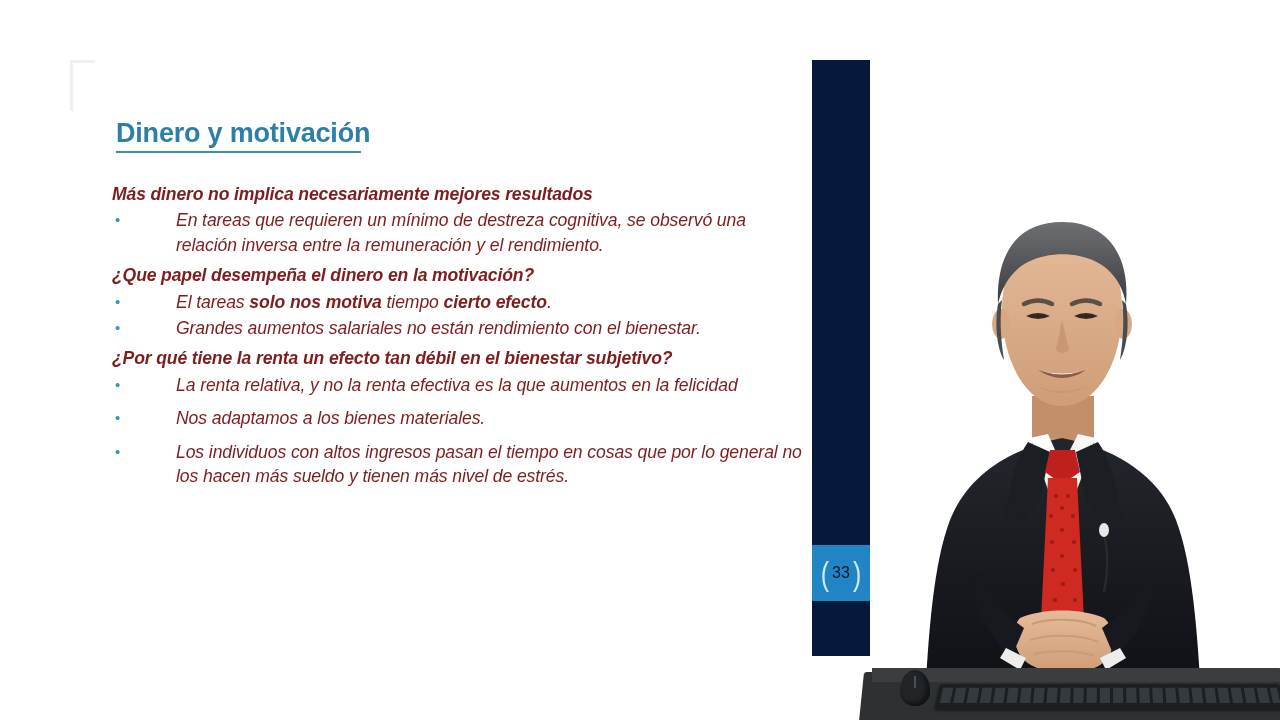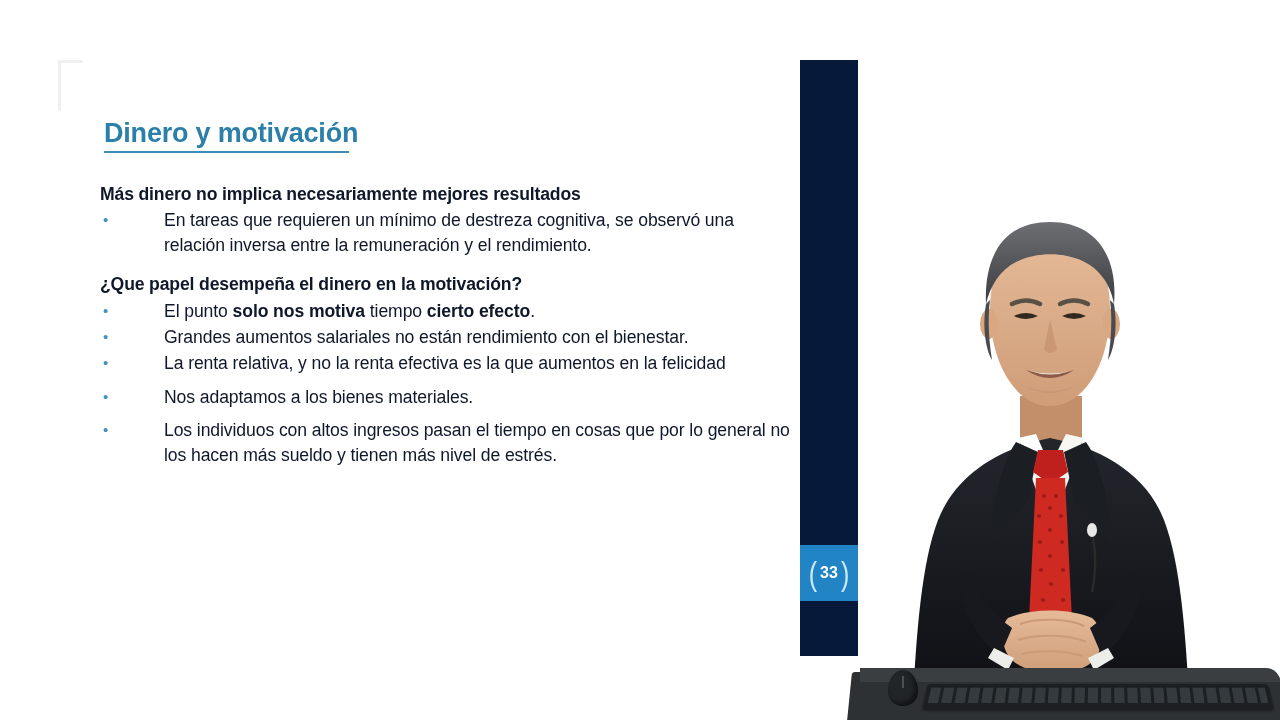--- a/index.html
+++ b/index.html
@@ -11,21 +11,21 @@
     width: 1280px;
     height: 720px;
     overflow: hidden;
     font-family: "Liberation Sans", sans-serif;
     position: relative;
   }
 
   
   #slide {
     position: absolute;
-    left: 0; top: 0;
+    left: 12px; top: 0;
     width: 1224px;
     height: 720px;
     background: #ffffff;
   }
 
   
   .corner-bracket {
     position: absolute;
     left: 58px;
     top: 60px;
@@ -57,27 +57,28 @@
   }
 
   
   .body-block {
     position: absolute;
     left: 100px;
     top: 182px;
     width: 690px;
   }
   .line {
-    color: #0f172a;
+    color: #7f1d1d;
     font-size: 17.6px;
     line-height: 24.4px;
+    font-style: italic;
   }
   .heading-line {
     font-weight: bold;
-    margin-top: 15px;
+    margin-top: 6px;
     margin-bottom: 1px;
     letter-spacing: -0.15px;
   }
   .heading-line.first { margin-top: 0; }
 
   .bullet-line {
     display: flex;
     align-items: flex-start;
     margin-bottom: 2px;
     margin-top: 2px;
@@ -123,23 +124,23 @@
     gap: 3px;
   }
   .badge-bracket {
     color: #cfe9f7;
     font-size: 25px;
     font-weight: 300;
     line-height: 1;
     transform: scaleY(1.35);
   }
   .badge-number {
-    color: #ffffff;
+    color: #0f172a;
     font-size: 16px;
-    font-weight: bold;
+    font-weight: normal;
     line-height: 1;
   }
 
   
   .presenter {
     position: absolute;
     left: 860px;
     top: 200px;
     width: 420px;
     height: 520px;
@@ -224,29 +225,30 @@
 
     <div class="bullet-line">
       <span class="bullet-dot">•</span>
       <span class="line bullet-text">En tareas que requieren un mínimo de destreza cognitiva, se observó una relación inversa entre la remuneración y el rendimiento.</span>
     </div>
 
     <div class="line heading-line">¿Que papel desempeña el dinero en la motivación?</div>
 
     <div class="bullet-line">
       <span class="bullet-dot">•</span>
-      <span class="line bullet-text"><span>El punto </span><b>solo nos motiva</b><span> tiempo </span><b>cierto efecto</b><span>.</span></span>
+      <span class="line bullet-text"><span>El tareas </span><b>solo nos motiva</b><span> tiempo </span><b>cierto efecto</b><span>.</span></span>
     </div>
 
 
     <div class="bullet-line">
       <span class="bullet-dot">•</span>
       <span class="line bullet-text">Grandes aumentos salariales no están rendimiento con el bienestar.</span>
     </div>
 
+    <div class="line heading-line">¿Por qué tiene la renta un efecto tan débil en el bienestar subjetivo?</div>
 
     <div class="bullet-line">
       <span class="bullet-dot">•</span>
       <span class="line bullet-text">La renta relativa, y no la renta efectiva es la que aumentos en la felicidad</span>
     </div>
 
     <div class="bullet-line spaced">
       <span class="bullet-dot">•</span>
       <span class="line bullet-text">Nos adaptamos a los bienes materiales.</span>
     </div>

